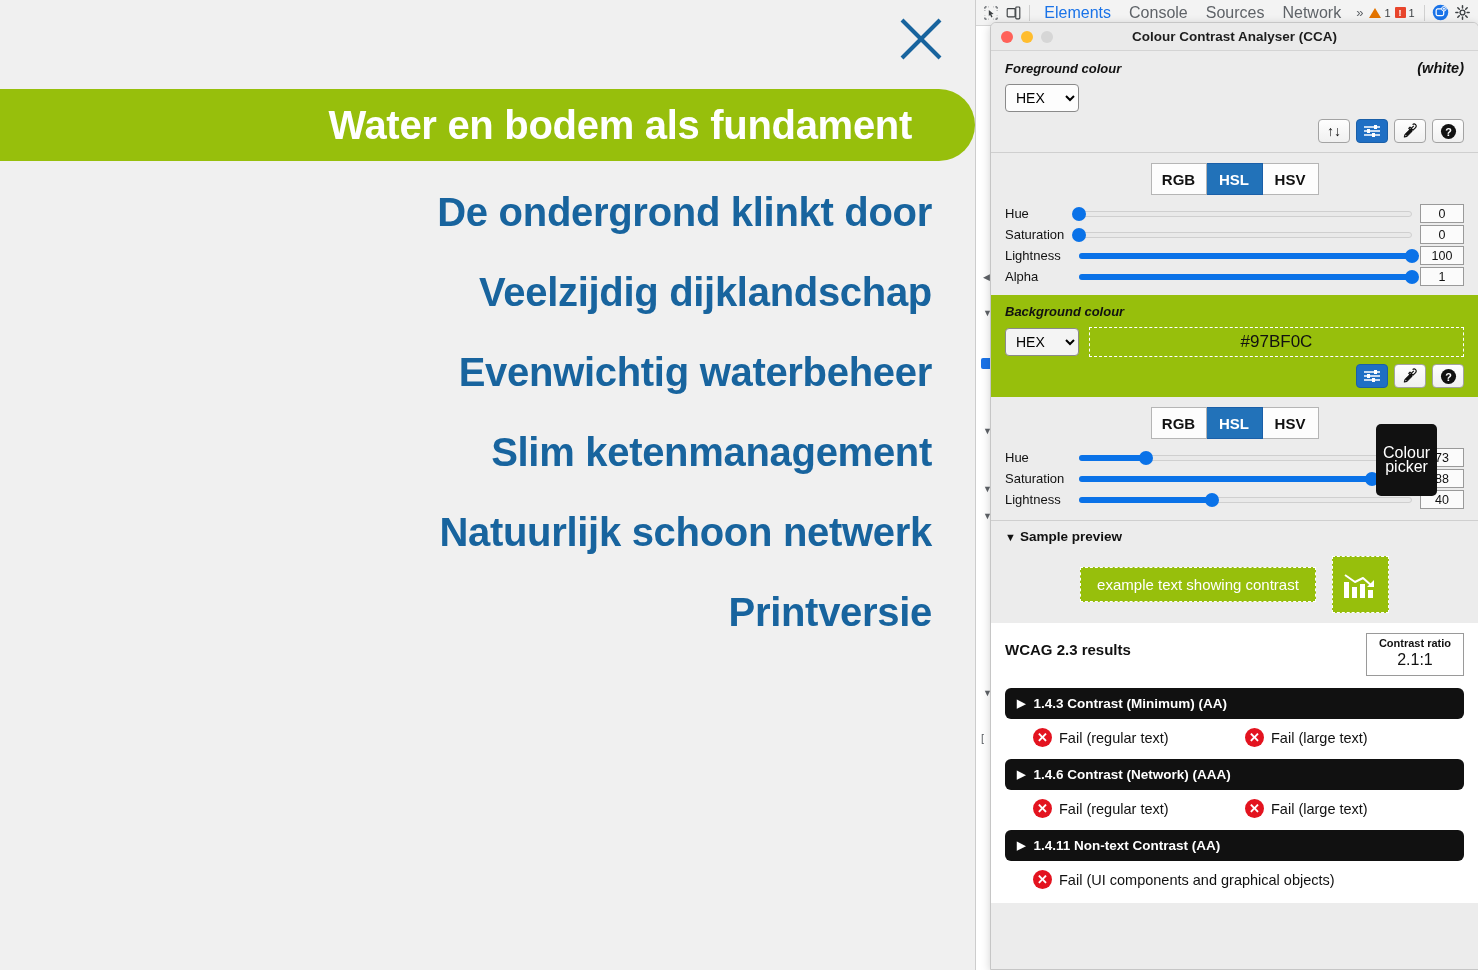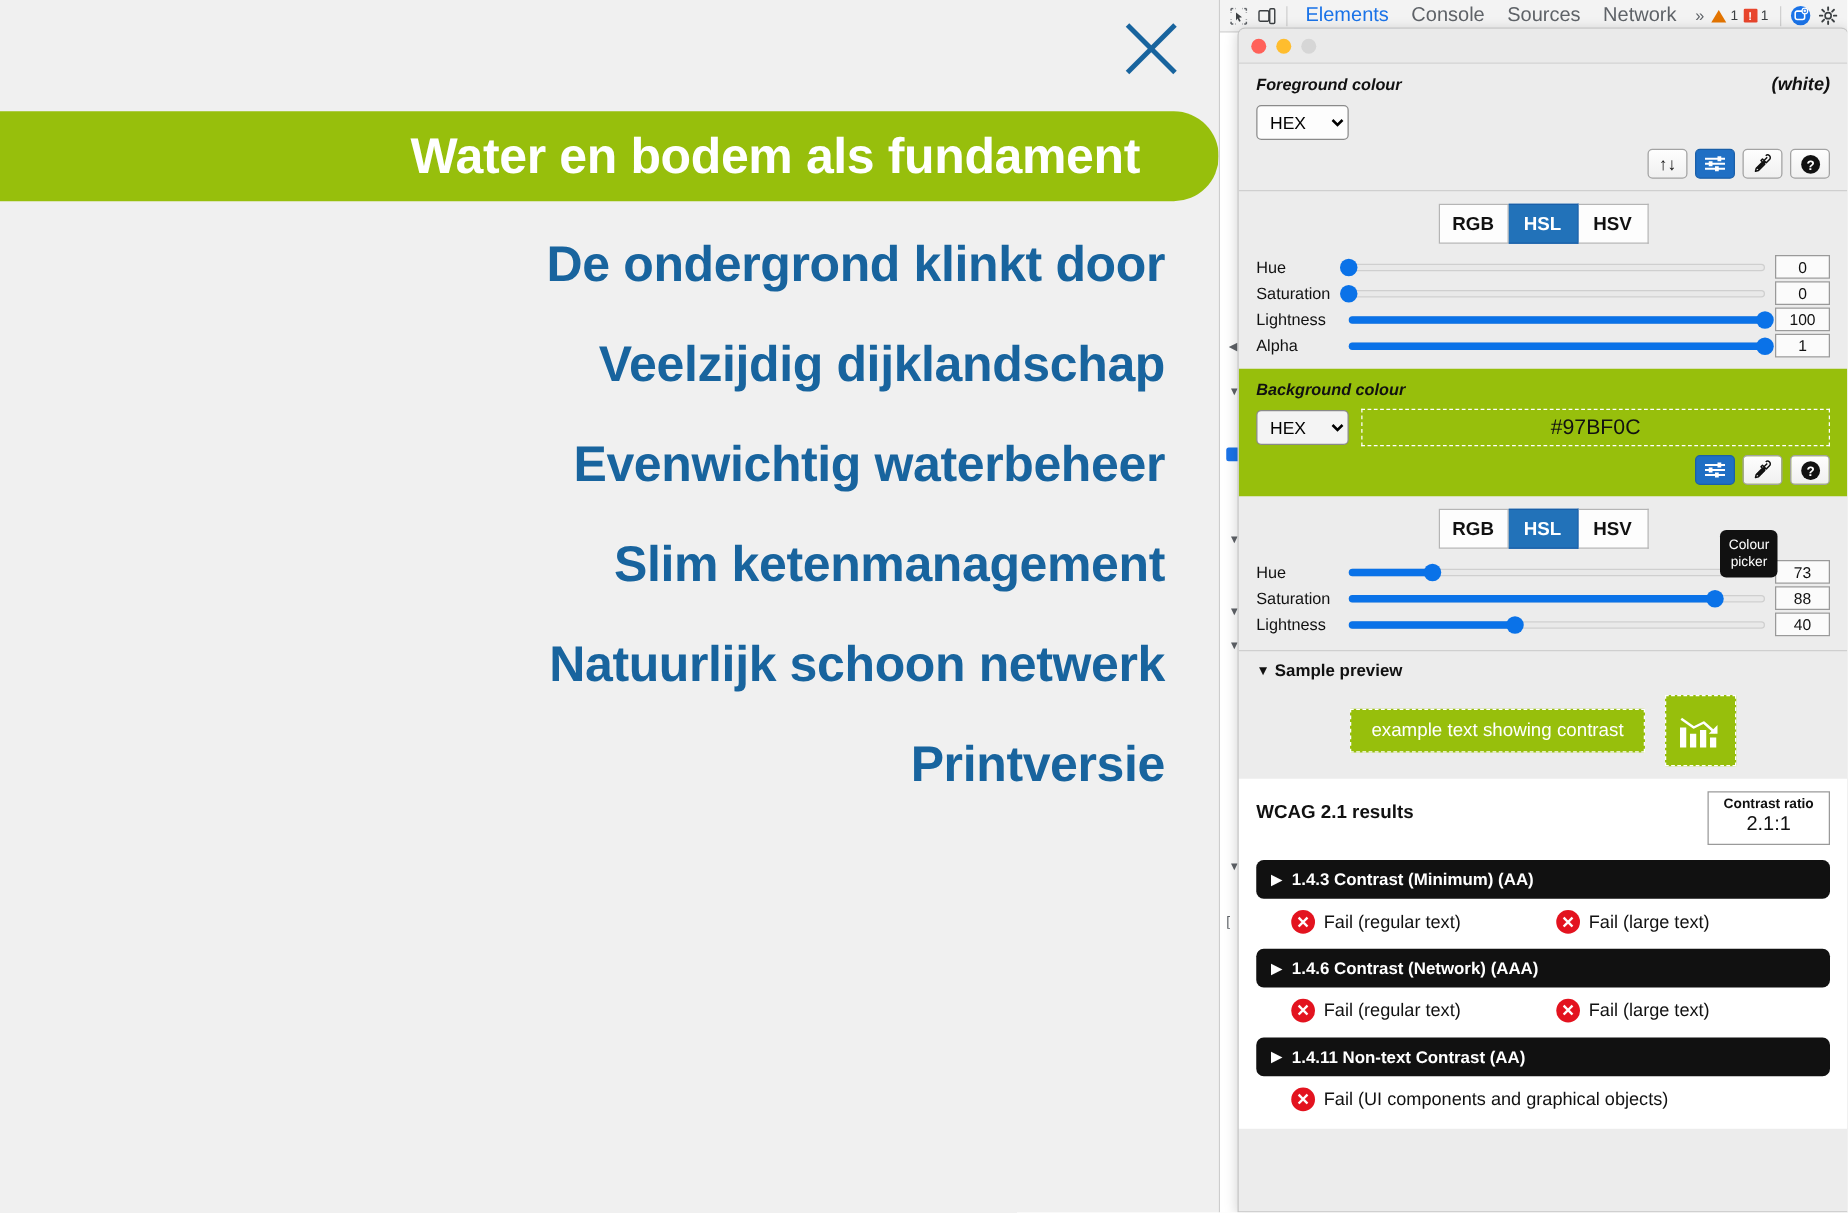--- a/index.html
+++ b/index.html
@@ -230,22 +230,22 @@
   }
 
   
   #bg-block { background:#97BF0C; }
   #bg-block .hexfield { border-color:#ffffff; }
   #bg-block select.fmt { background:#f4f4f4; }
 
   #colour-picker-tip {
     position: absolute;
     background:#111; color:#fff;
-    font-size: 11px; line-height: 14px;
-    padding: 5px 7px;
+    font-size: 16px; line-height: 14px;
+    padding: 22px 7px;
     border-radius: 5px;
     text-align:center;
     z-index: 30;
   }
 
   
   #sample-sec { padding: 8px 14px 10px 14px; }
   .collapse-head { display:flex; align-items:center; gap:4px; font-size:13.5px; font-weight:bold; color:#111; cursor:pointer;}
   .sample-row { display:flex; align-items:center; justify-content:center; gap:16px; padding-top: 12px; }
   #sample-text {
@@ -398,20 +398,21 @@
     </div>
 
     <div id="cca">
 
       <div id="cca-titlebar">
         <div class="traffic">
           <span class="tl red"></span>
           <span class="tl yellow"></span>
           <span class="tl grey"></span>
         </div>
+        <div id="cca-title">Colour Contrast Analyser (CCA)</div>
       </div>
 
       <div class="cca-body">
 
         <div class="sec-head">
           <h2>Foreground colour</h2>
           <span class="sec-note">(white)</span>
         </div>
 
         <div class="colour-row">
@@ -599,21 +600,21 @@
                 </g>
                 <path d="M4 8 L14 15 L22 11 L31 19" stroke="#ffffff" stroke-width="2" fill="none" stroke-linejoin="round"></path>
                 <path d="M33 20 L33 13 L26 20 Z" fill="#ffffff"></path>
               </svg>
             </div>
           </div>
         </div>
 
         <div id="results">
           <div class="res-head">
-            <h2>WCAG 2.1 results</h2>
+            <h2>WCAG 2.3 results</h2>
             <div class="ratio-box">
               <div class="ratio-label">Contrast ratio</div>
               <div class="ratio-val">2.1:1</div>
             </div>
           </div>
 
           <div class="crit-bar">
             <span style="font-size:11px;">▶</span>
             <span>1.4.3 Contrast (Minimum) (AA)</span>
           </div>

